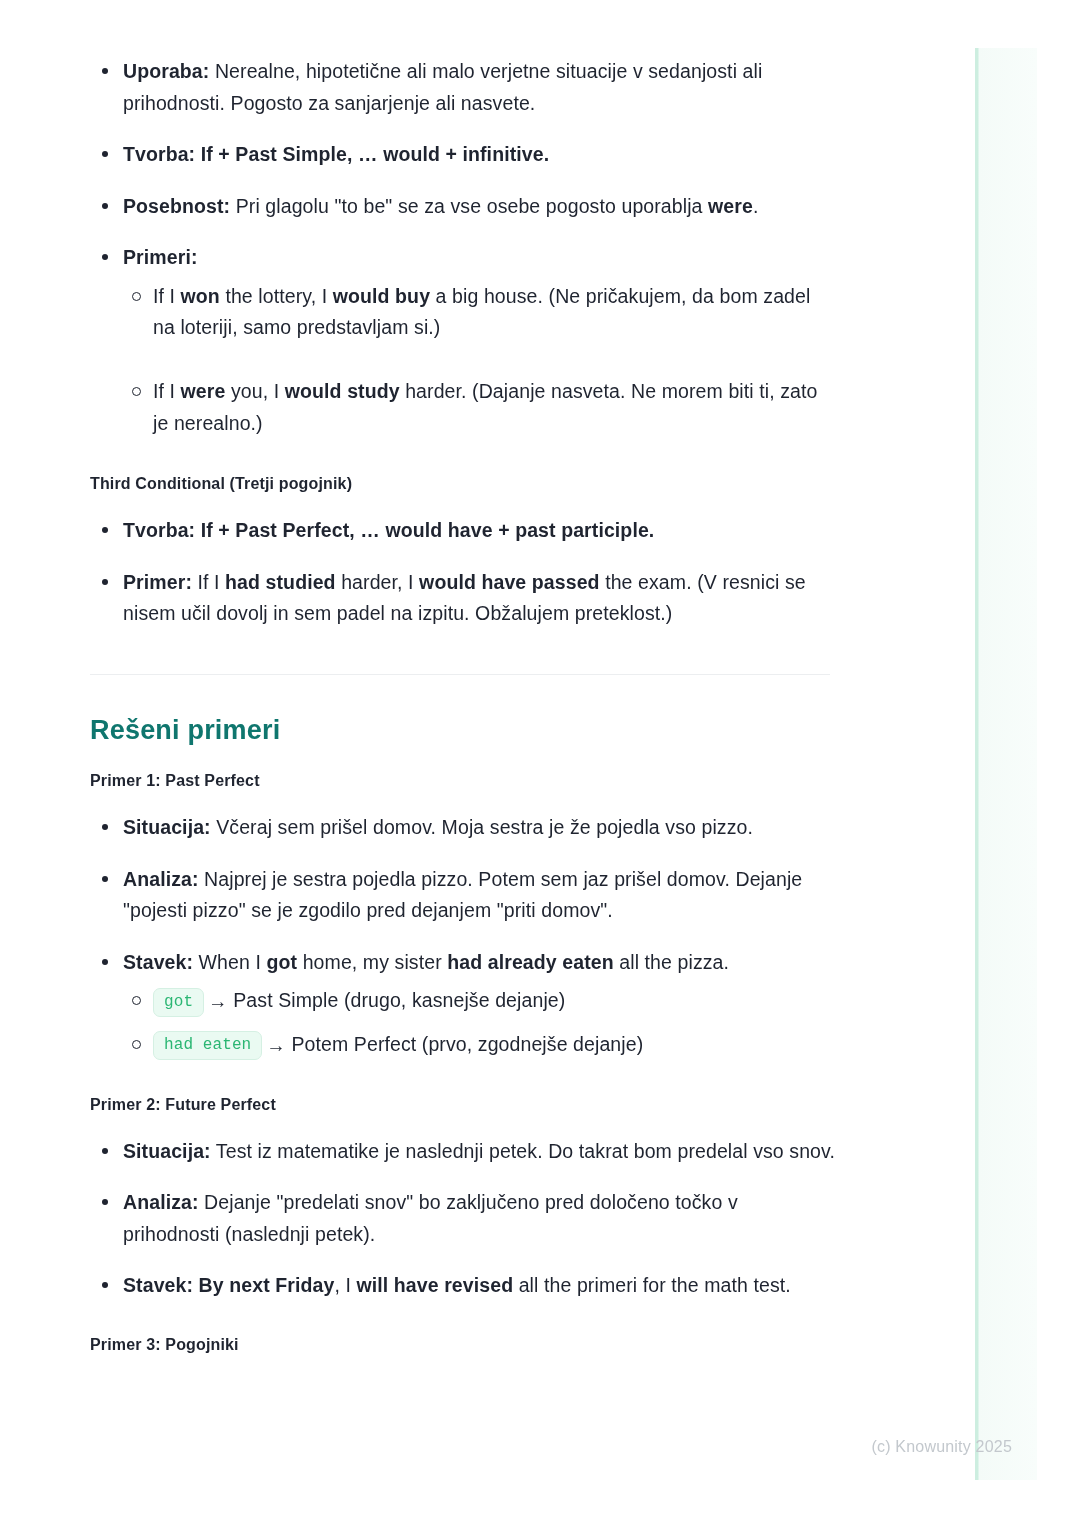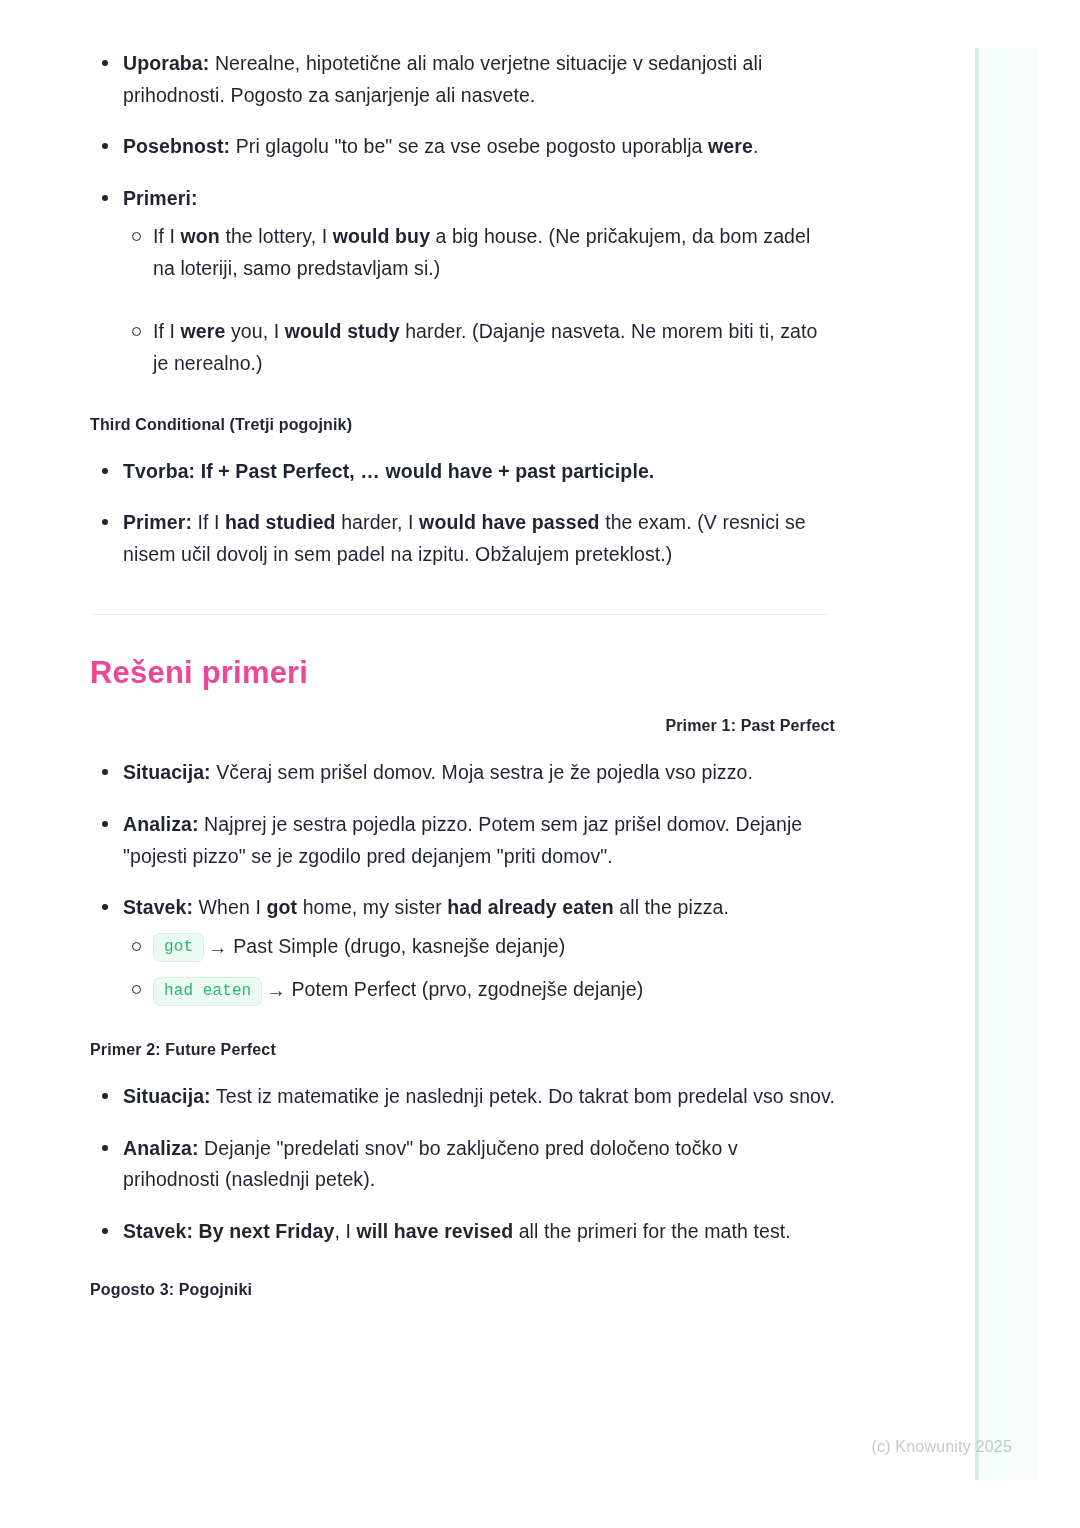--- a/index.html
+++ b/index.html
@@ -24,21 +24,21 @@
     left: 975px;
     width: 62px;
     height: 1432px;
     background: linear-gradient(to right, #cdeee0 0px, #cdeee0 3px, #f4fbf8 4px, #f8fdfb 100%);
     pointer-events: none;
   }
 
   
   .page {
     position: absolute;
-    top: 4px;
+    top: 12px;
     left: 0;
     width: 1080px;
     padding: 44px 90px 0 90px;
   }
 
   .content { width: 745px; }
 
   
   ul.lvl1 {
     list-style: none;
@@ -97,23 +97,23 @@
   h3.sub {
     font-size: 16px;
     font-weight: 700;
     margin: 34px 0 22px 0;
     letter-spacing: 0.15px;
   }
   h3.sub.first { margin-top: 36px; }
 
   
   h2.section {
-    font-size: 31px;
+    font-size: 27px;
     font-weight: 700;
-    color: #ec4899;
+    color: #0f766e;
     margin: 40px 0 26px 0;
     letter-spacing: 0.2px;
   }
 
   hr.rule {
     border: 0;
     border-top: 1.5px solid #eceef0;
     margin: 44px 0 0 0;
     width: 740px;
   }
@@ -153,20 +153,23 @@
 
 <div class="page">
   <div class="content">
 
     <ul class="lvl1">
 
       <li>
         <b>Uporaba:</b><span> Nerealne, hipotetične ali malo verjetne situacije v sedanjosti ali prihodnosti. Pogosto za sanjarjenje ali nasvete.</span>
       </li>
 
+      <li>
+        <b>Tvorba: If + Past Simple, … would + infinitive.</b>
+      </li>
 
       <li>
         <b>Posebnost:</b><span> Pri glagolu "to be" se za vse osebe pogosto uporablja </span><b>were</b><span>.</span>
       </li>
 
       <li class="tight">
         <b>Primeri:</b>
         <ul class="lvl2">
           <li>
             <span>If I </span><b>won</b><span> the lottery, I </span><b>would buy</b><span> a big house. (Ne pričakujem, da bom zadel na loteriji, samo predstavljam si.)</span>
@@ -186,21 +189,21 @@
       </li>
       <li>
         <b>Primer:</b><span> If I </span><b>had studied</b><span> harder, I </span><b>would have passed</b><span> the exam. (V resnici se nisem učil dovolj in sem padel na izpitu. Obžalujem preteklost.)</span>
       </li>
     </ul>
 
     <hr class="rule">
 
     <h2 class="section">Rešeni primeri</h2>
 
-    <h3 class="sub" style="margin-top:8px;text-align:right;">Primer 1: Past Perfect</h3>
+    <h3 class="sub" style="margin-top:8px;">Primer 1: Past Perfect</h3>
 
     <ul class="lvl1">
       <li>
         <b>Situacija:</b><span> Včeraj sem prišel domov. Moja sestra je že pojedla vso pizzo.</span>
       </li>
       <li>
         <b>Analiza:</b><span> Najprej je sestra pojedla pizzo. Potem sem jaz prišel domov. Dejanje "pojesti pizzo" se je zgodilo pred dejanjem "priti domov".</span>
       </li>
       <li class="tight">
         <b>Stavek:</b><span> When I </span><b>got</b><span> home, my sister </span><b>had already eaten</b><span> all the pizza.</span>
@@ -223,18 +226,18 @@
         <b>Situacija:</b><span> Test iz matematike je naslednji petek. Do takrat bom predelal vso snov.</span>
       </li>
       <li>
         <b>Analiza:</b><span> Dejanje "predelati snov" bo zaključeno pred določeno točko v prihodnosti (naslednji petek).</span>
       </li>
       <li>
         <b>Stavek: By next Friday</b><span>, I </span><b>will have revised</b><span> all the primeri for the math test.</span>
       </li>
     </ul>
 
-    <h3 class="sub">Pogosto 3: Pogojniki</h3>
+    <h3 class="sub">Primer 3: Pogojniki</h3>
 
   </div>
 </div>
 
 <div class="footer-copy">(c) Knowunity 2025</div>
 
 </body></html>

